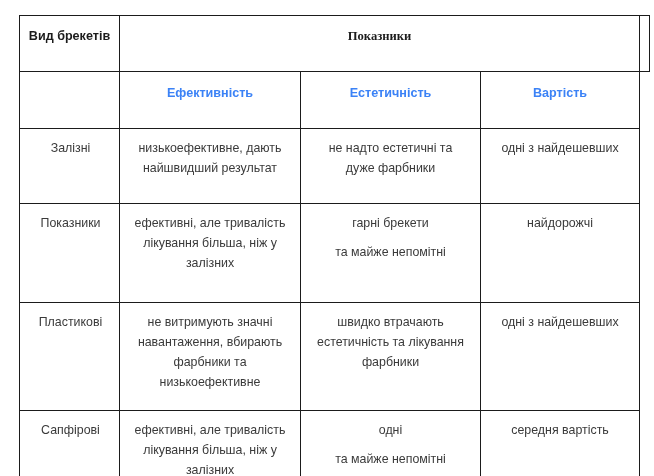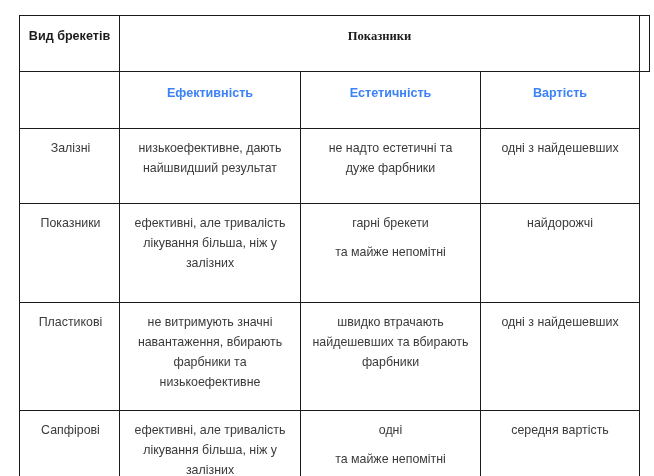--- a/index.html
+++ b/index.html
@@ -188,21 +188,21 @@
             <div class="cell-lines">
               <span>не витримують значні</span>
               <span>навантаження, вбирають</span>
               <span>фарбники та</span>
               <span>низькоефективне</span>
             </div>
           </td>
         <td>
             <div class="cell-lines">
               <span>швидко втрачають</span>
-              <span>найдешевших та вбирають</span>
+              <span>естетичність та лікування</span>
               <span>фарбники</span>
             </div>
           </td>
         <td>
             <div class="cell-lines">
               <span>одні з найдешевших</span>
             </div>
           </td>
       </tr>
 

